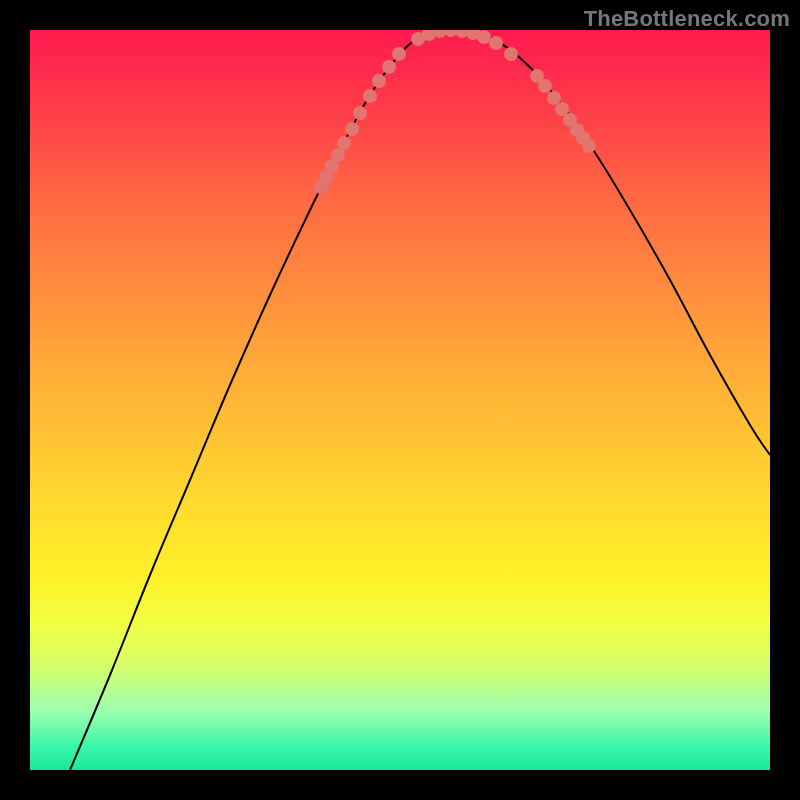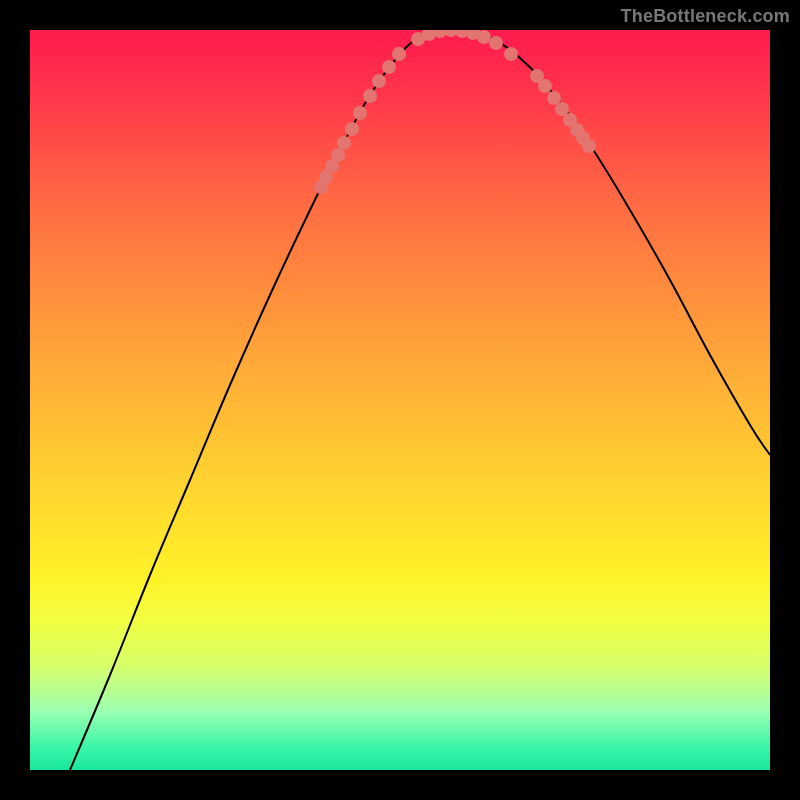--- a/index.html
+++ b/index.html
@@ -29,21 +29,21 @@
       #d6ff6a 86%,
       #9cffb0 92%,
       #38f5a8 97%,
       #19e79d 100%
     );
   }
   .watermark {
     position: absolute;
     top: 6px;
     right: 10px;
-    font-size: 18px;
+    font-size: 22px;
     font-weight: 600;
     color: #777;
     letter-spacing: 0.2px;
     user-select: none;
   }
   svg {
     position: absolute;
     left: 30px;
     top: 30px;
   }

